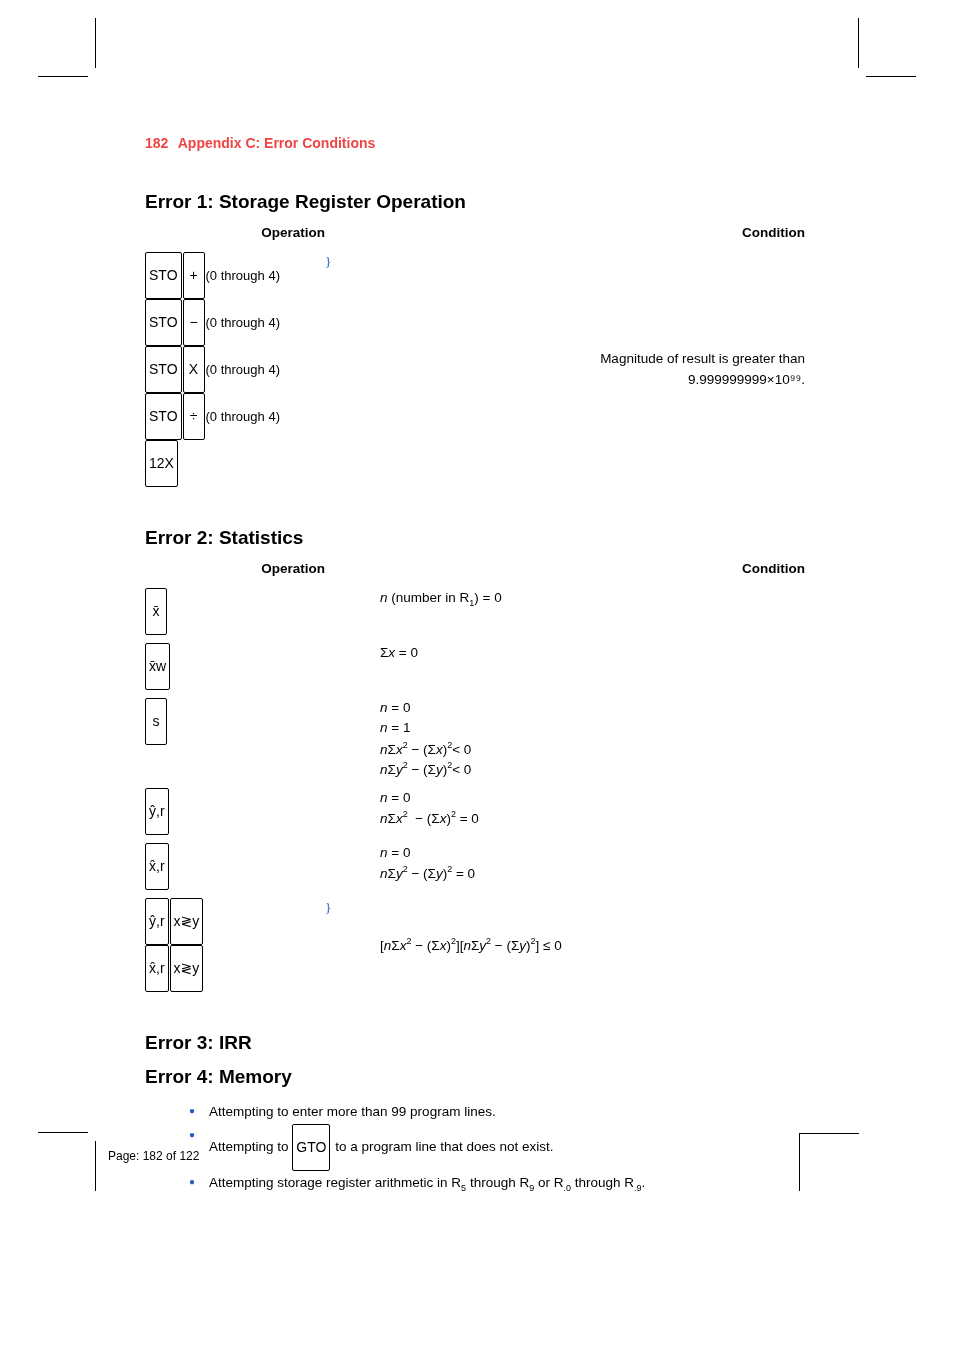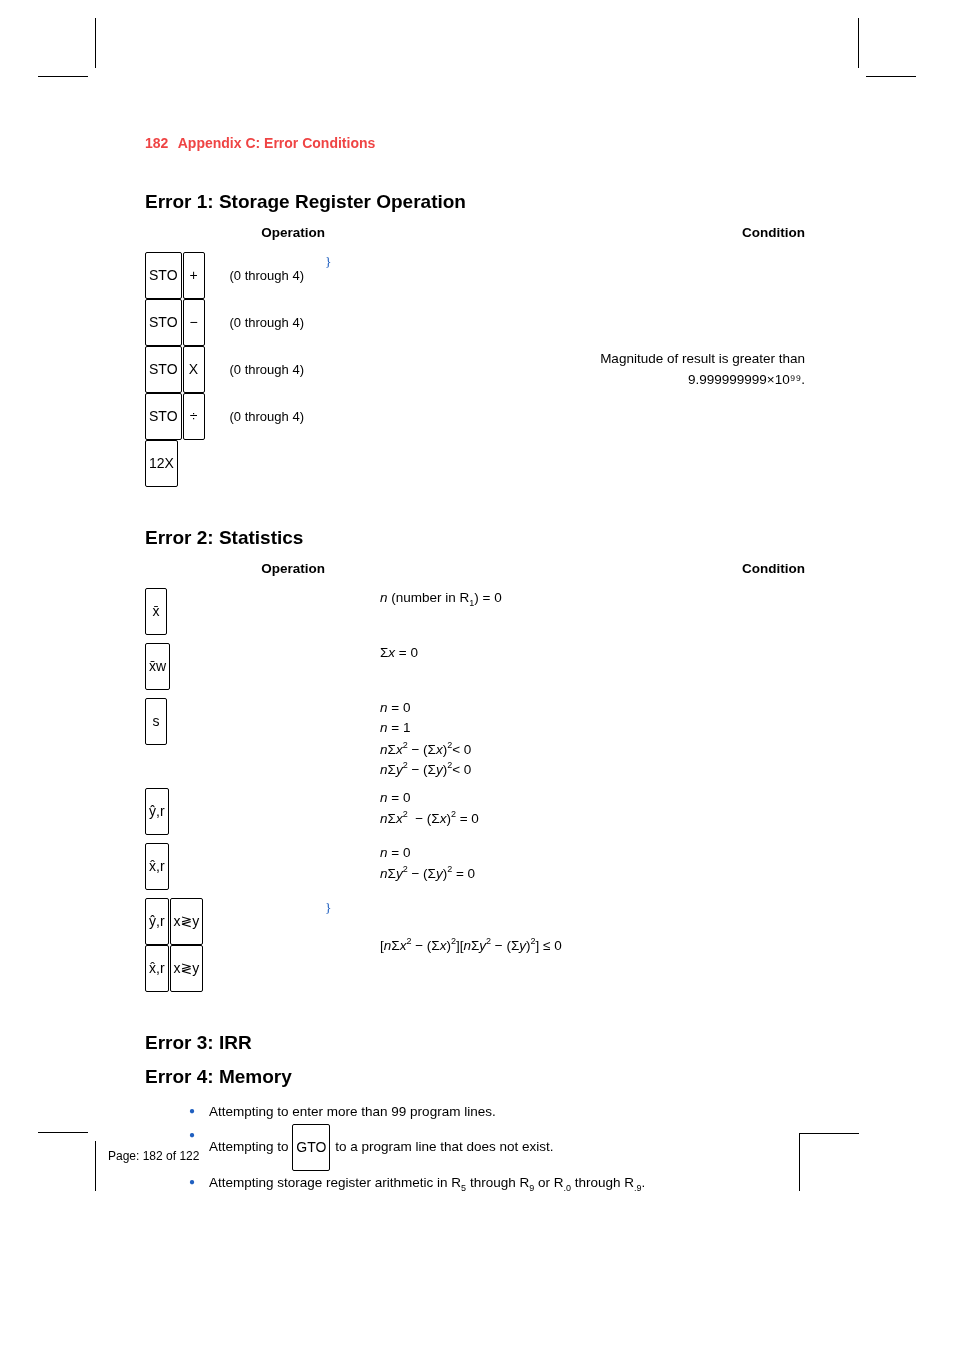--- a/index.html
+++ b/index.html
@@ -68,21 +68,20 @@
       line-height: 13px;
       min-width: 22px;
       text-align: center;
       font-family: Arial, sans-serif;
       margin-right: 1px;
       vertical-align: middle;
     }
     .key-plain {
       font-size: 13px;
       vertical-align: middle;
-      padding-left: 24px;
     }
     .big-brace {
       font-size: 100px;
       line-height: 0.9;
       color: #2060c0;
       font-weight: normal;
       font-family: serif;
       text-align: left;
     }
     .mid-brace {

